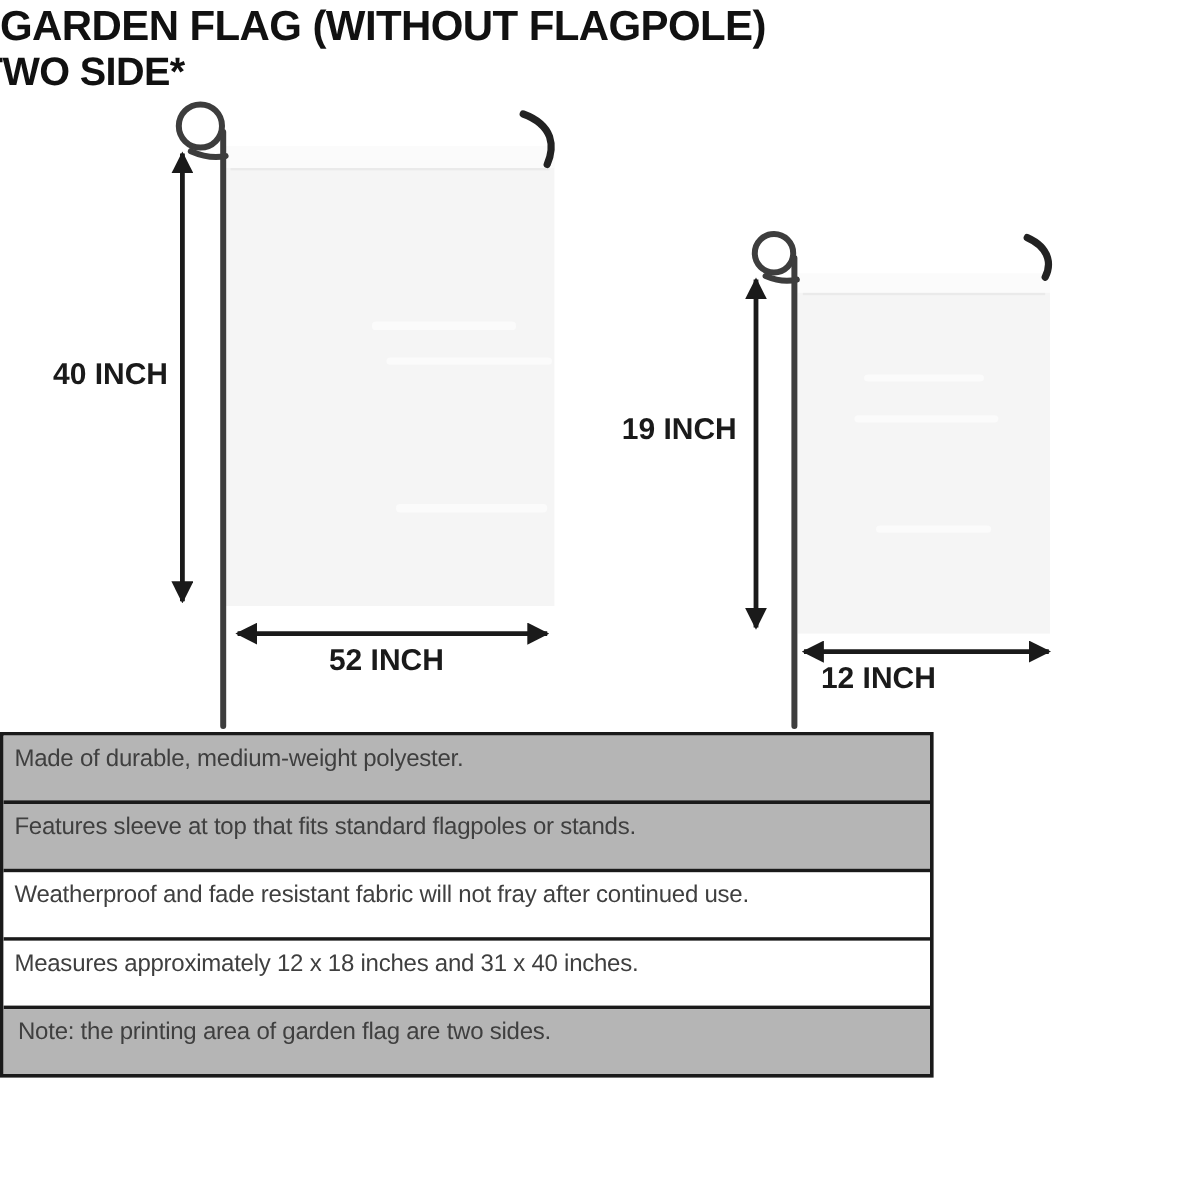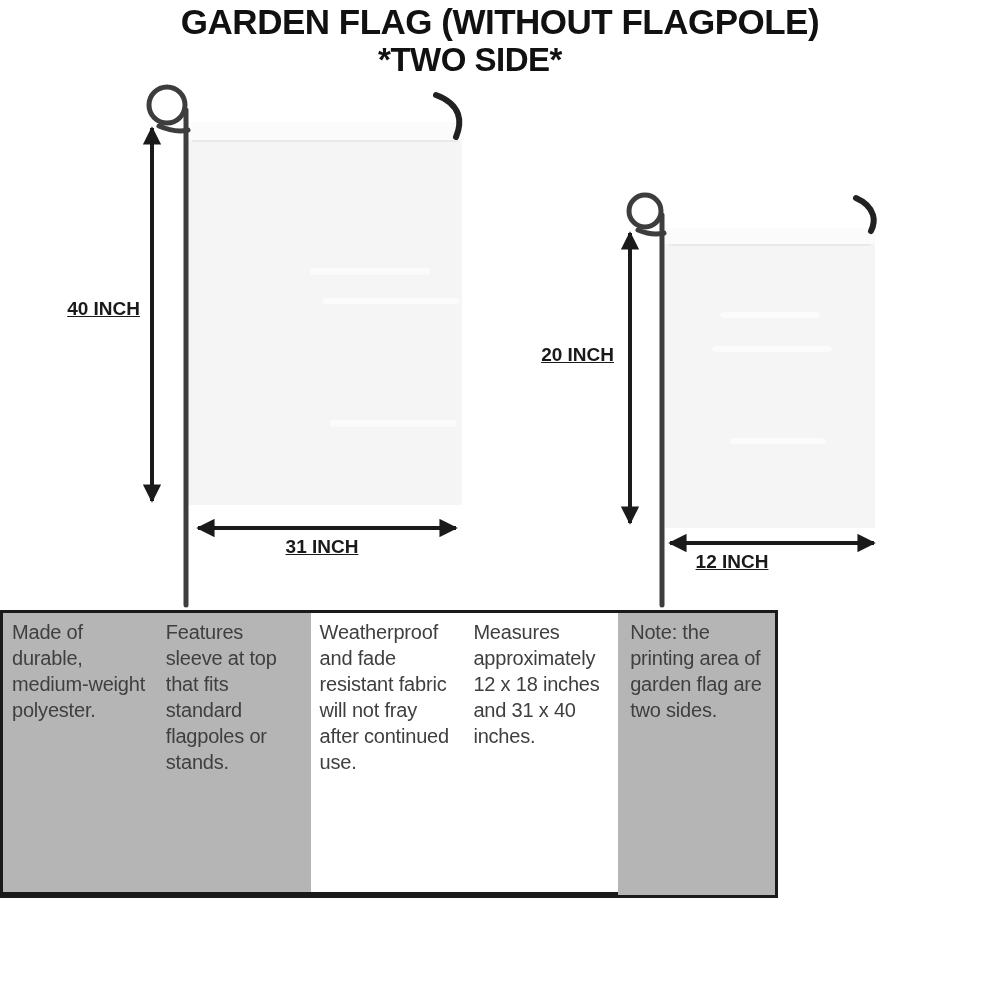--- a/index.html
+++ b/index.html
@@ -10,47 +10,47 @@
   *{margin:0;padding:0;box-sizing:border-box;}
   html,body{width:1000px;height:1000px;}
   body{
     background:var(--bg,#fff);
     font-family:"Liberation Sans","DejaVu Sans",sans-serif;
     position:relative;overflow:hidden;
   }
   .stage{position:absolute;inset:0;width:1000px;height:1000px;}
 
   
-  .title{position:absolute;top:2px;left:0;width:1000px;text-align:center;color:var(--title,#111);}
+  .title{position:absolute;top:2px;left:0;width:1000px;text-align:left;color:var(--title,#111);}
   .title .l1{font-size:35px;font-weight:bold;letter-spacing:-0.5px;line-height:40px;}
   .title .l2{font-size:33px;font-weight:bold;letter-spacing:-0.5px;line-height:36px;transform:translateX(-30px);}
 
   
   .diagram{position:absolute;top:0;left:0;width:1000px;height:620px;}
   .flag-rect{fill:var(--flag,#f5f5f5);}
   .sleeve{fill:rgba(255,255,255,0.6);}
   .sleeve-line{fill:rgba(0,0,0,0.045);}
   .streak{fill:rgba(255,255,255,0.55);}
   .pole-line{stroke:var(--pole,#3d3d3d);stroke-width:5;fill:none;stroke-linecap:round;}
   .hook-line{stroke:#222;stroke-width:6;fill:none;stroke-linecap:round;}
   .arrow-line{stroke:var(--arrow,#1a1a1a);stroke-width:4;fill:none;}
   .ah{fill:var(--arrow,#1a1a1a);}
 
   
-  .dim-label{position:absolute;font-size:19px;font-weight:bold;color:var(--dim,#1a1a1a);letter-spacing:0;text-decoration:underline;}
+  .dim-label{position:absolute;font-size:25px;font-weight:bold;color:var(--dim,#1a1a1a);letter-spacing:0;}
   .lbl-40{left:40px;top:298px;width:100px;text-align:right;}
   .lbl-28{left:242px;top:536px;width:160px;text-align:center;}
   .lbl-18{left:514px;top:344px;width:100px;text-align:right;}
   .lbl-12{left:652px;top:551px;width:160px;text-align:center;}
 
   
   .features{
     position:absolute;left:0;top:610px;width:778px;height:288px;
     border:3px solid var(--tbl-border,#1a1a1a);
-    display:flex;flex-direction:row;
+    display:flex;flex-direction:column;
   }
   .feature-row{
     flex:1;display:flex;align-items:flex-start;
     padding:6px 9px;background:var(--row-plain,#fff);
     border-bottom:3px solid var(--tbl-border,#1a1a1a);
   }
   .feature-row:last-child{border-bottom:none;padding-left:12px;}
   .feature-row.shaded{background:var(--row-shaded,#b5b5b5);}
   .feature-row span{
     font-size:20px;color:var(--row-text,#3f3f3f);line-height:26px;letter-spacing:-0.2px;
@@ -98,22 +98,22 @@
       <circle cx="645" cy="211" r="16" fill="none" stroke="var(--pole,#3d3d3d)" stroke-width="5"></circle>
       <path class="pole-line" d="M638,230 Q652,236 664,233"></path>
       <line class="pole-line" x1="662" y1="215" x2="662" y2="605"></line>
       <path class="hook-line" d="M856,198 C865,202 871,208 873,215 C875,222 873,227 871,231"></path>
       <line class="arrow-line" x1="630" y1="233" x2="630" y2="523" marker-start="url(#ah)" marker-end="url(#ah)"></line>
       <line class="arrow-line" x1="670" y1="543" x2="874" y2="543" marker-start="url(#ah)" marker-end="url(#ah)"></line>
     </g>
   </svg>
 
   <div class="dim-label lbl-40">40 INCH</div>
-  <div class="dim-label lbl-28">31 INCH</div>
-  <div class="dim-label lbl-18">20 INCH</div>
+  <div class="dim-label lbl-28">52 INCH</div>
+  <div class="dim-label lbl-18">19 INCH</div>
   <div class="dim-label lbl-12">12 INCH</div>
 
   <div class="features">
     <div class="feature-row shaded">
       <span>Made of durable, medium-weight polyester.</span>
     </div>
     <div class="feature-row shaded">
       <span>Features sleeve at top that fits standard flagpoles or stands.</span>
     </div>
     <div class="feature-row">

